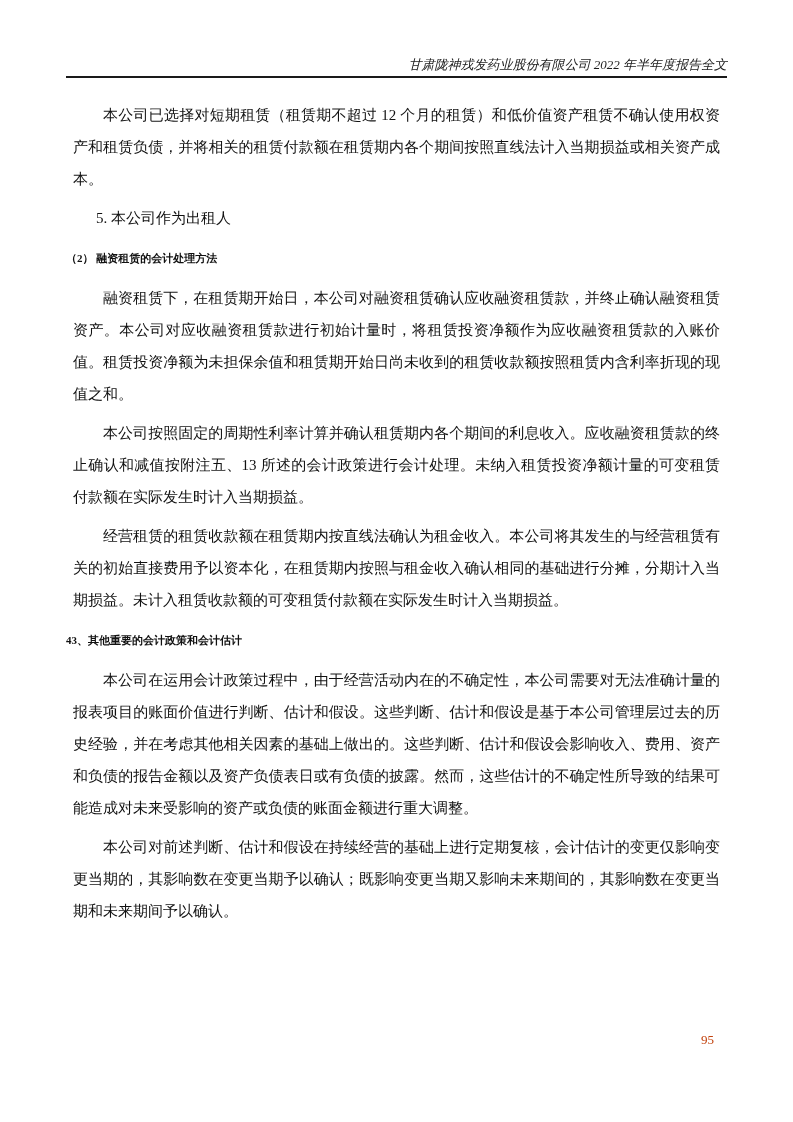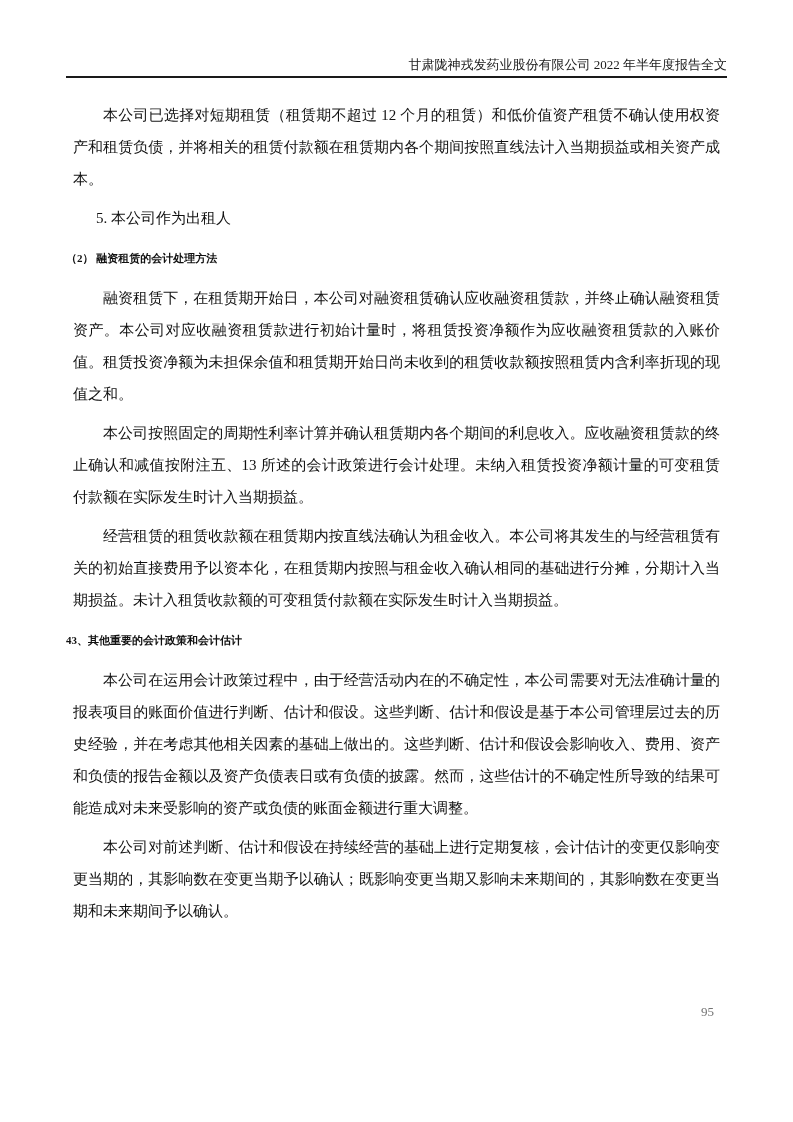--- a/index.html
+++ b/index.html
@@ -18,20 +18,21 @@
     color: #111111;
     overflow: hidden;
   }
   .header {
     font-size: 13px;
     line-height: 16px;
     text-align: right;
     color: #1a1a1a;
     padding-bottom: 3px;
     border-bottom: 2px solid #1a1a1a;
+    font-style: italic;
   }
   .body {
     margin-top: 21px;
     font-size: 15px;
     line-height: 32px;
     text-align: justify;
   }
   .para {
     margin: 7px;
     text-indent: 2em;
@@ -43,24 +44,24 @@
   }
   .heading {
     margin: 8px 0;
     font-weight: bold;
     font-size: 11px;
     text-indent: 0;
     text-align: left;
   }
   .pageno {
     position: absolute;
-    top: 1004px;
+    top: 1032px;
     right: 79px;
     font-size: 13px;
-    color: #737373;
+    color: #c2410c;
   }
 </style>
 </head>
 <body>
 
 <div class="doc">
 
   <div class="header">甘肃陇神戎发药业股份有限公司 2022 年半年度报告全文</div>
 
   <main class="body">

